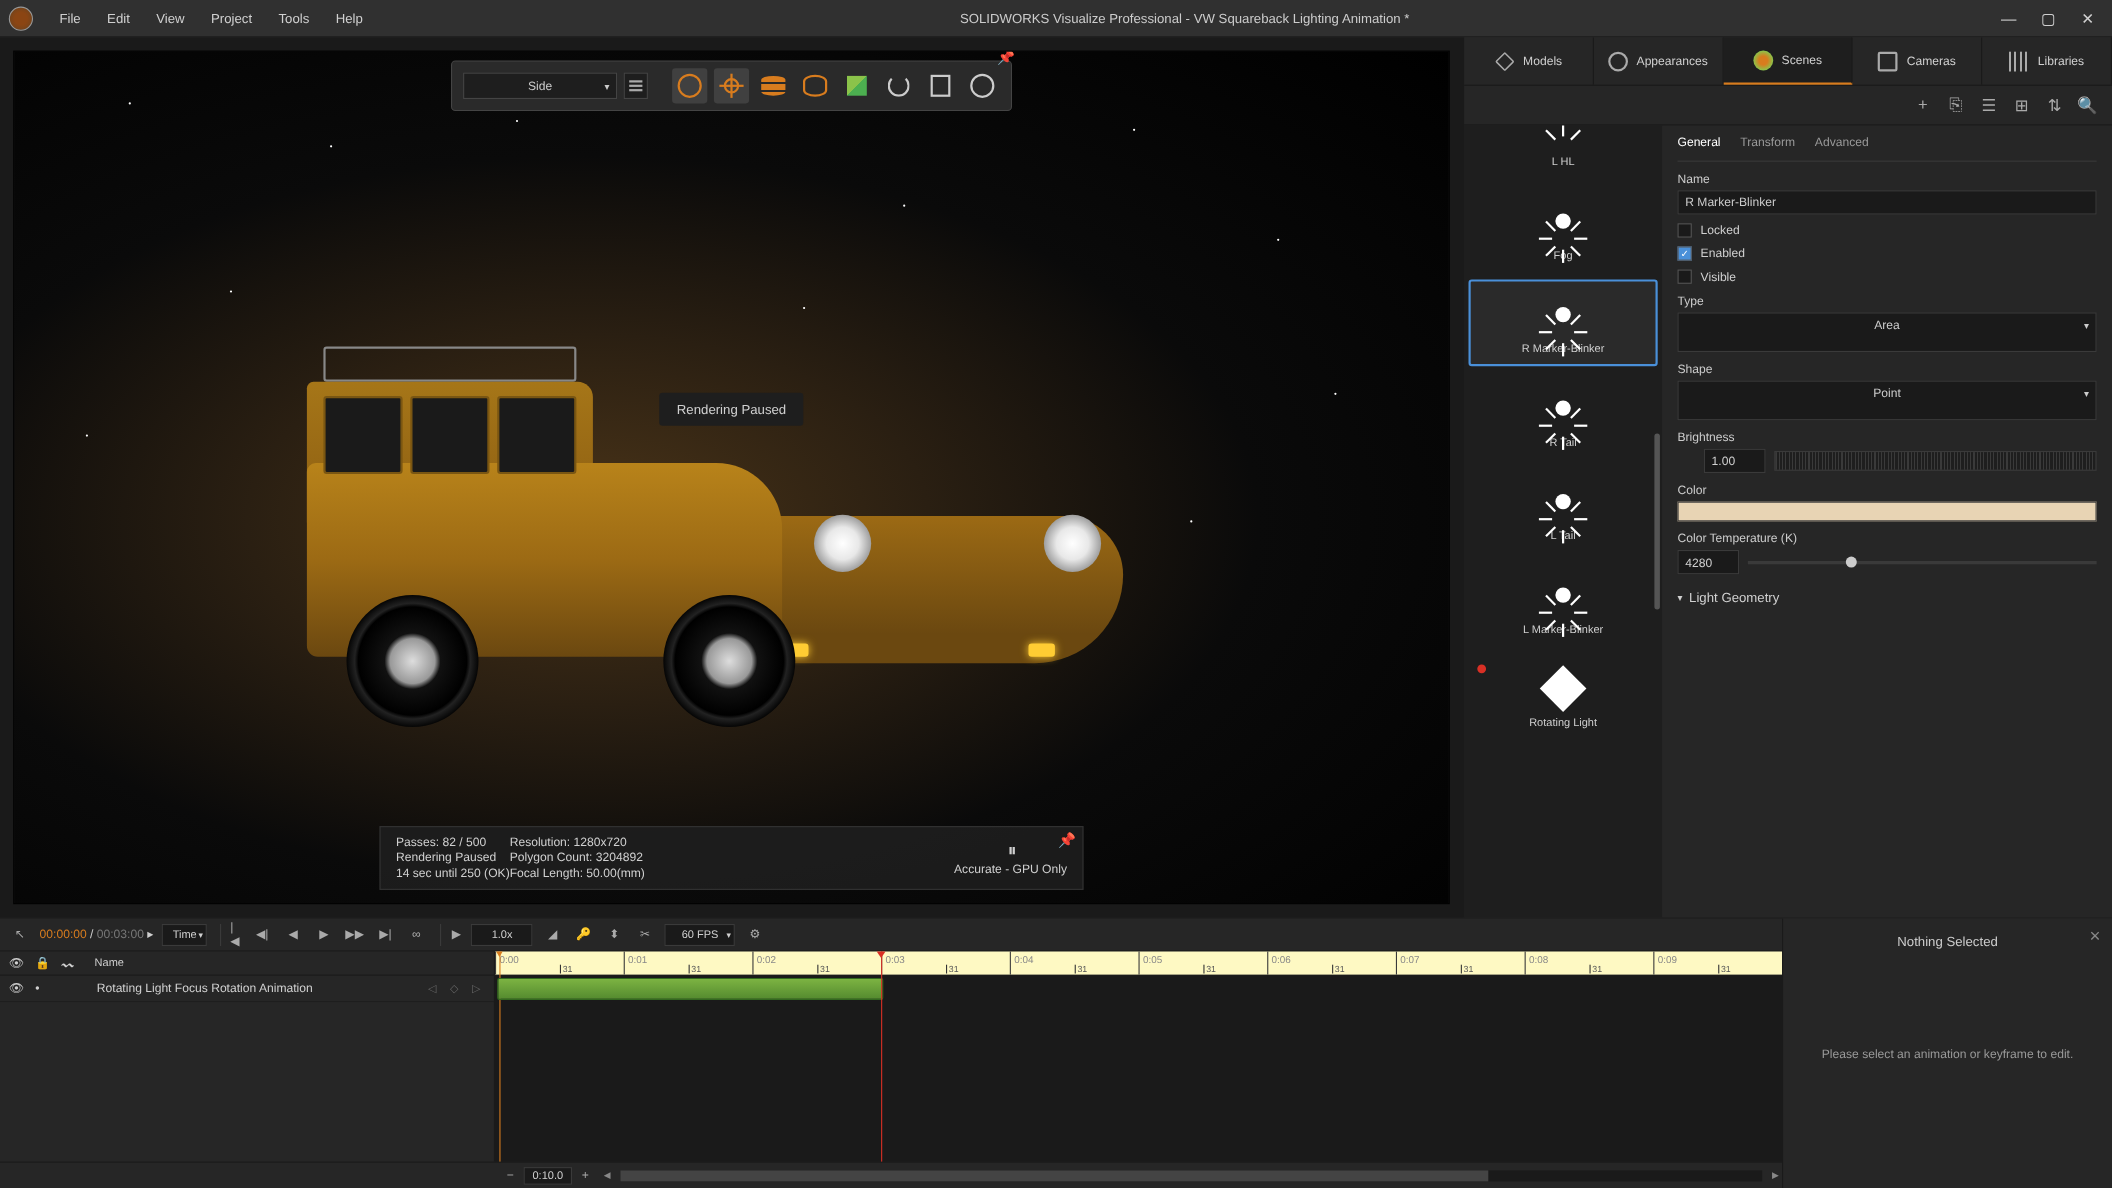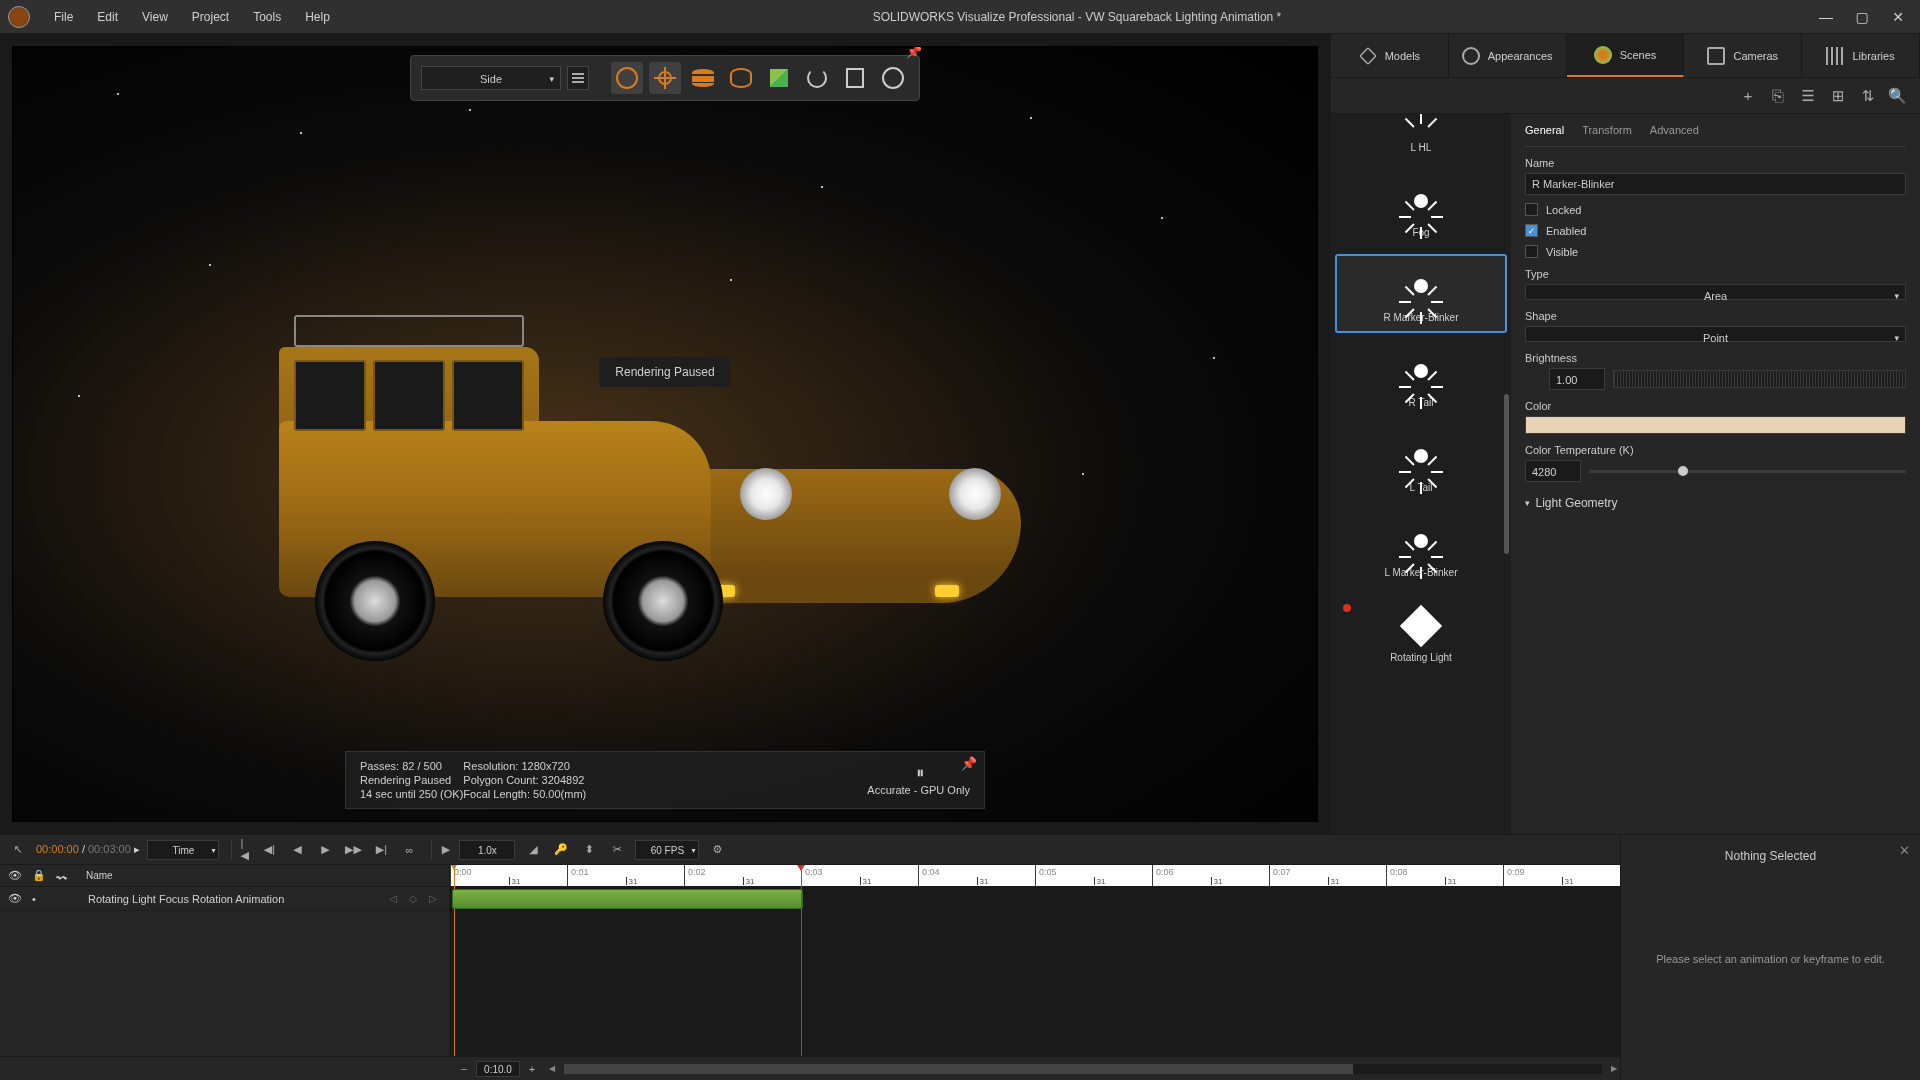--- a/index.html
+++ b/index.html
@@ -104,49 +104,49 @@
 .prop-tabs { display: flex; gap: 18px; padding: 10px 0; border-bottom: 1px solid #3a3a3a; font-size: 11px; }
 .prop-tab { cursor: pointer; color: #999; }
 .prop-tab.active { color: #fff; }
 .prop-row { margin-top: 10px; }
 .prop-label { font-size: 11px; color: #ccc; margin-bottom: 4px; display: block; }
 .prop-input { width: 100%; height: 22px; background: #1a1a1a; border: 1px solid #3a3a3a; color: #ccc; padding: 0 6px; font-size: 11px; }
 .prop-check { display: flex; align-items: center; gap: 8px; margin-top: 8px; font-size: 11px; }
 .checkbox { width: 13px; height: 13px; border: 1px solid #555; background: #1a1a1a; display: flex; align-items: center; justify-content: center; }
 .checkbox.checked { background: #4a90d9; }
 .checkbox.checked::after { content: "✓"; color: #fff; font-size: 9px; }
-.prop-select { width: 100%; height: 16px; background: #1a1a1a; border: 1px solid #3a3a3a; color: #ccc; font-size: 11px; text-align: center; line-height: 22px; position: relative; }
+.prop-select { width: 100%; height: 36px; background: #1a1a1a; border: 1px solid #3a3a3a; color: #ccc; font-size: 11px; text-align: center; line-height: 22px; position: relative; }
 .prop-select::after { content: "▾"; position: absolute; right: 6px; font-size: 9px; }
 .brightness-row { display: flex; gap: 8px; align-items: center; margin-left: 24px; }
 .brightness-val { width: 56px; height: 22px; background: #1a1a1a; border: 1px solid #3a3a3a; font-size: 11px; text-align: left; padding: 0 6px; line-height: 22px; }
 .brightness-bar { flex: 1; height: 18px; background: repeating-linear-gradient(90deg, #3a3a3a 0 1px, #1e1e1e 1px 3px); border: 1px solid #3a3a3a; }
 .color-swatch { width: 100%; height: 18px; background: #e8d4b4; border: 1px solid #3a3a3a; cursor: pointer; }
 .slider-row { display: flex; gap: 8px; align-items: center; }
 .slider-track { flex: 1; height: 3px; background: #3a3a3a; position: relative; }
 .slider-thumb { position: absolute; width: 10px; height: 10px; background: #ccc; border-radius: 50%; top: -4px; }
 .section-head { display: flex; align-items: center; gap: 6px; margin-top: 14px; font-size: 12px; }
 .section-head .chev { font-size: 9px; }
 
 
 .timeline { height: 246px; background: #262626; border-top: 1px solid #1a1a1a; display: flex; }
 .timeline-main { flex: 1; display: flex; flex-direction: column; }
 .tl-toolbar { height: 30px; display: flex; align-items: center; gap: 8px; padding: 0 8px; border-bottom: 1px solid #1a1a1a; }
 .tl-time { font-size: 11px; }
 .tl-cur { color: #d87c1e; }
 .tl-dur { color: #777; }
-.tl-select { width: 72px; height: 20px; background: #1a1a1a; border: 1px solid #3a3a3a; font-size: 10px; text-align: center; line-height: 20px; position: relative; }
+.tl-select { width: 41px; height: 20px; background: #1a1a1a; border: 1px solid #3a3a3a; font-size: 10px; text-align: center; line-height: 20px; position: relative; }
 .tl-select::after { content: "▾"; position: absolute; right: 3px; font-size: 8px; }
 .tl-btn { width: 20px; height: 20px; display: flex; align-items: center; justify-content: center; font-size: 11px; cursor: pointer; color: #aaa; }
 .tl-btn.sep { border-left: 1px solid #3a3a3a; padding-left: 8px; margin-left: 4px; }
 .tl-speed { width: 56px; height: 20px; background: #1a1a1a; border: 1px solid #3a3a3a; font-size: 10px; text-align: center; line-height: 20px; }
 
 .tl-header { height: 22px; display: flex; border-bottom: 1px solid #1a1a1a; font-size: 10px; }
 .tl-left { width: 450px; display: flex; align-items: center; padding: 0 8px; gap: 10px; border-right: 1px solid #1a1a1a; }
 .tl-hdr-icon { width: 14px; font-size: 11px; }
-.tl-ruler { flex: 1; position: relative; background: #ffffff; }
+.tl-ruler { flex: 1; position: relative; background: #fef9c3; }
 .ruler-tick { position: absolute; top: 0; height: 100%; border-left: 1px solid #3a3a3a; font-size: 9px; padding: 2px 0 0 3px; color: #888; }
 .ruler-sub { position: absolute; top: 12px; height: 8px; border-left: 1px solid #333; font-size: 8px; color: #555; padding-left: 2px; }
 
 .tl-tracks { flex: 1; display: flex; }
 .tl-track-names { width: 450px; border-right: 1px solid #1a1a1a; }
 .track-row { height: 24px; display: flex; align-items: center; padding: 0 8px; gap: 10px; border-bottom: 1px solid #1e1e1e; font-size: 11px; }
 .track-name-label { flex: 1; padding-left: 32px; }
 .track-kf-btns { display: flex; gap: 4px; margin-left: auto; }
 .kf-btn { width: 16px; font-size: 10px; color: #666; cursor: pointer; text-align: center; }
 .tl-track-area { flex: 1; position: relative; background: #1a1a1a; }

